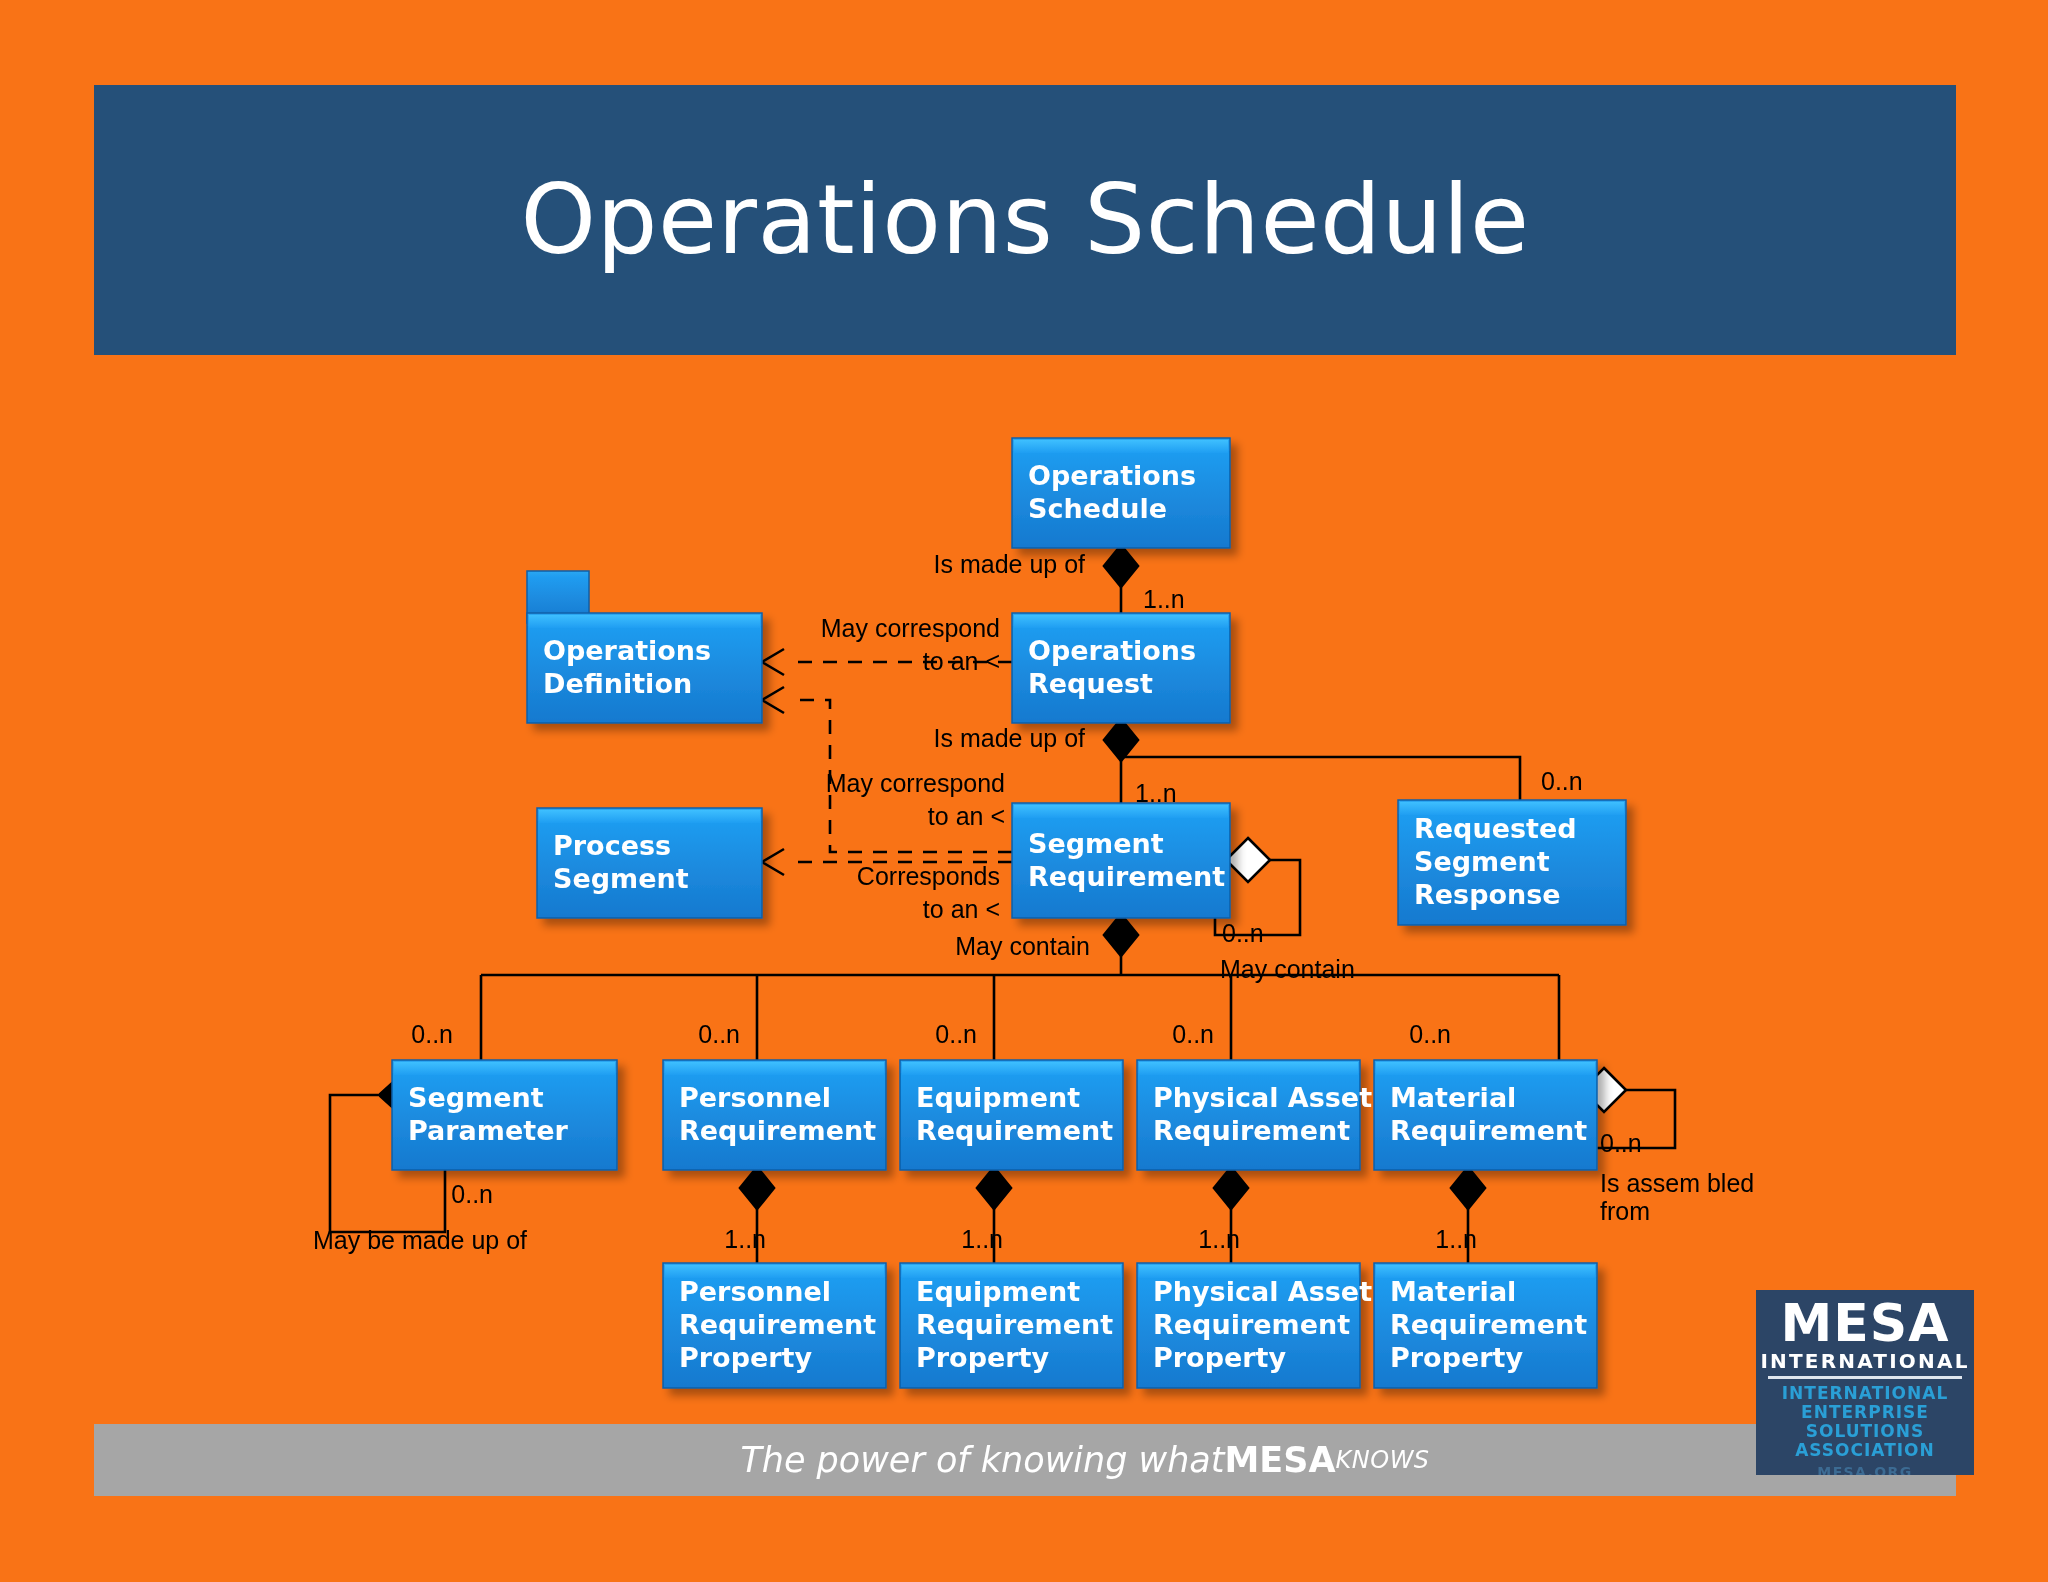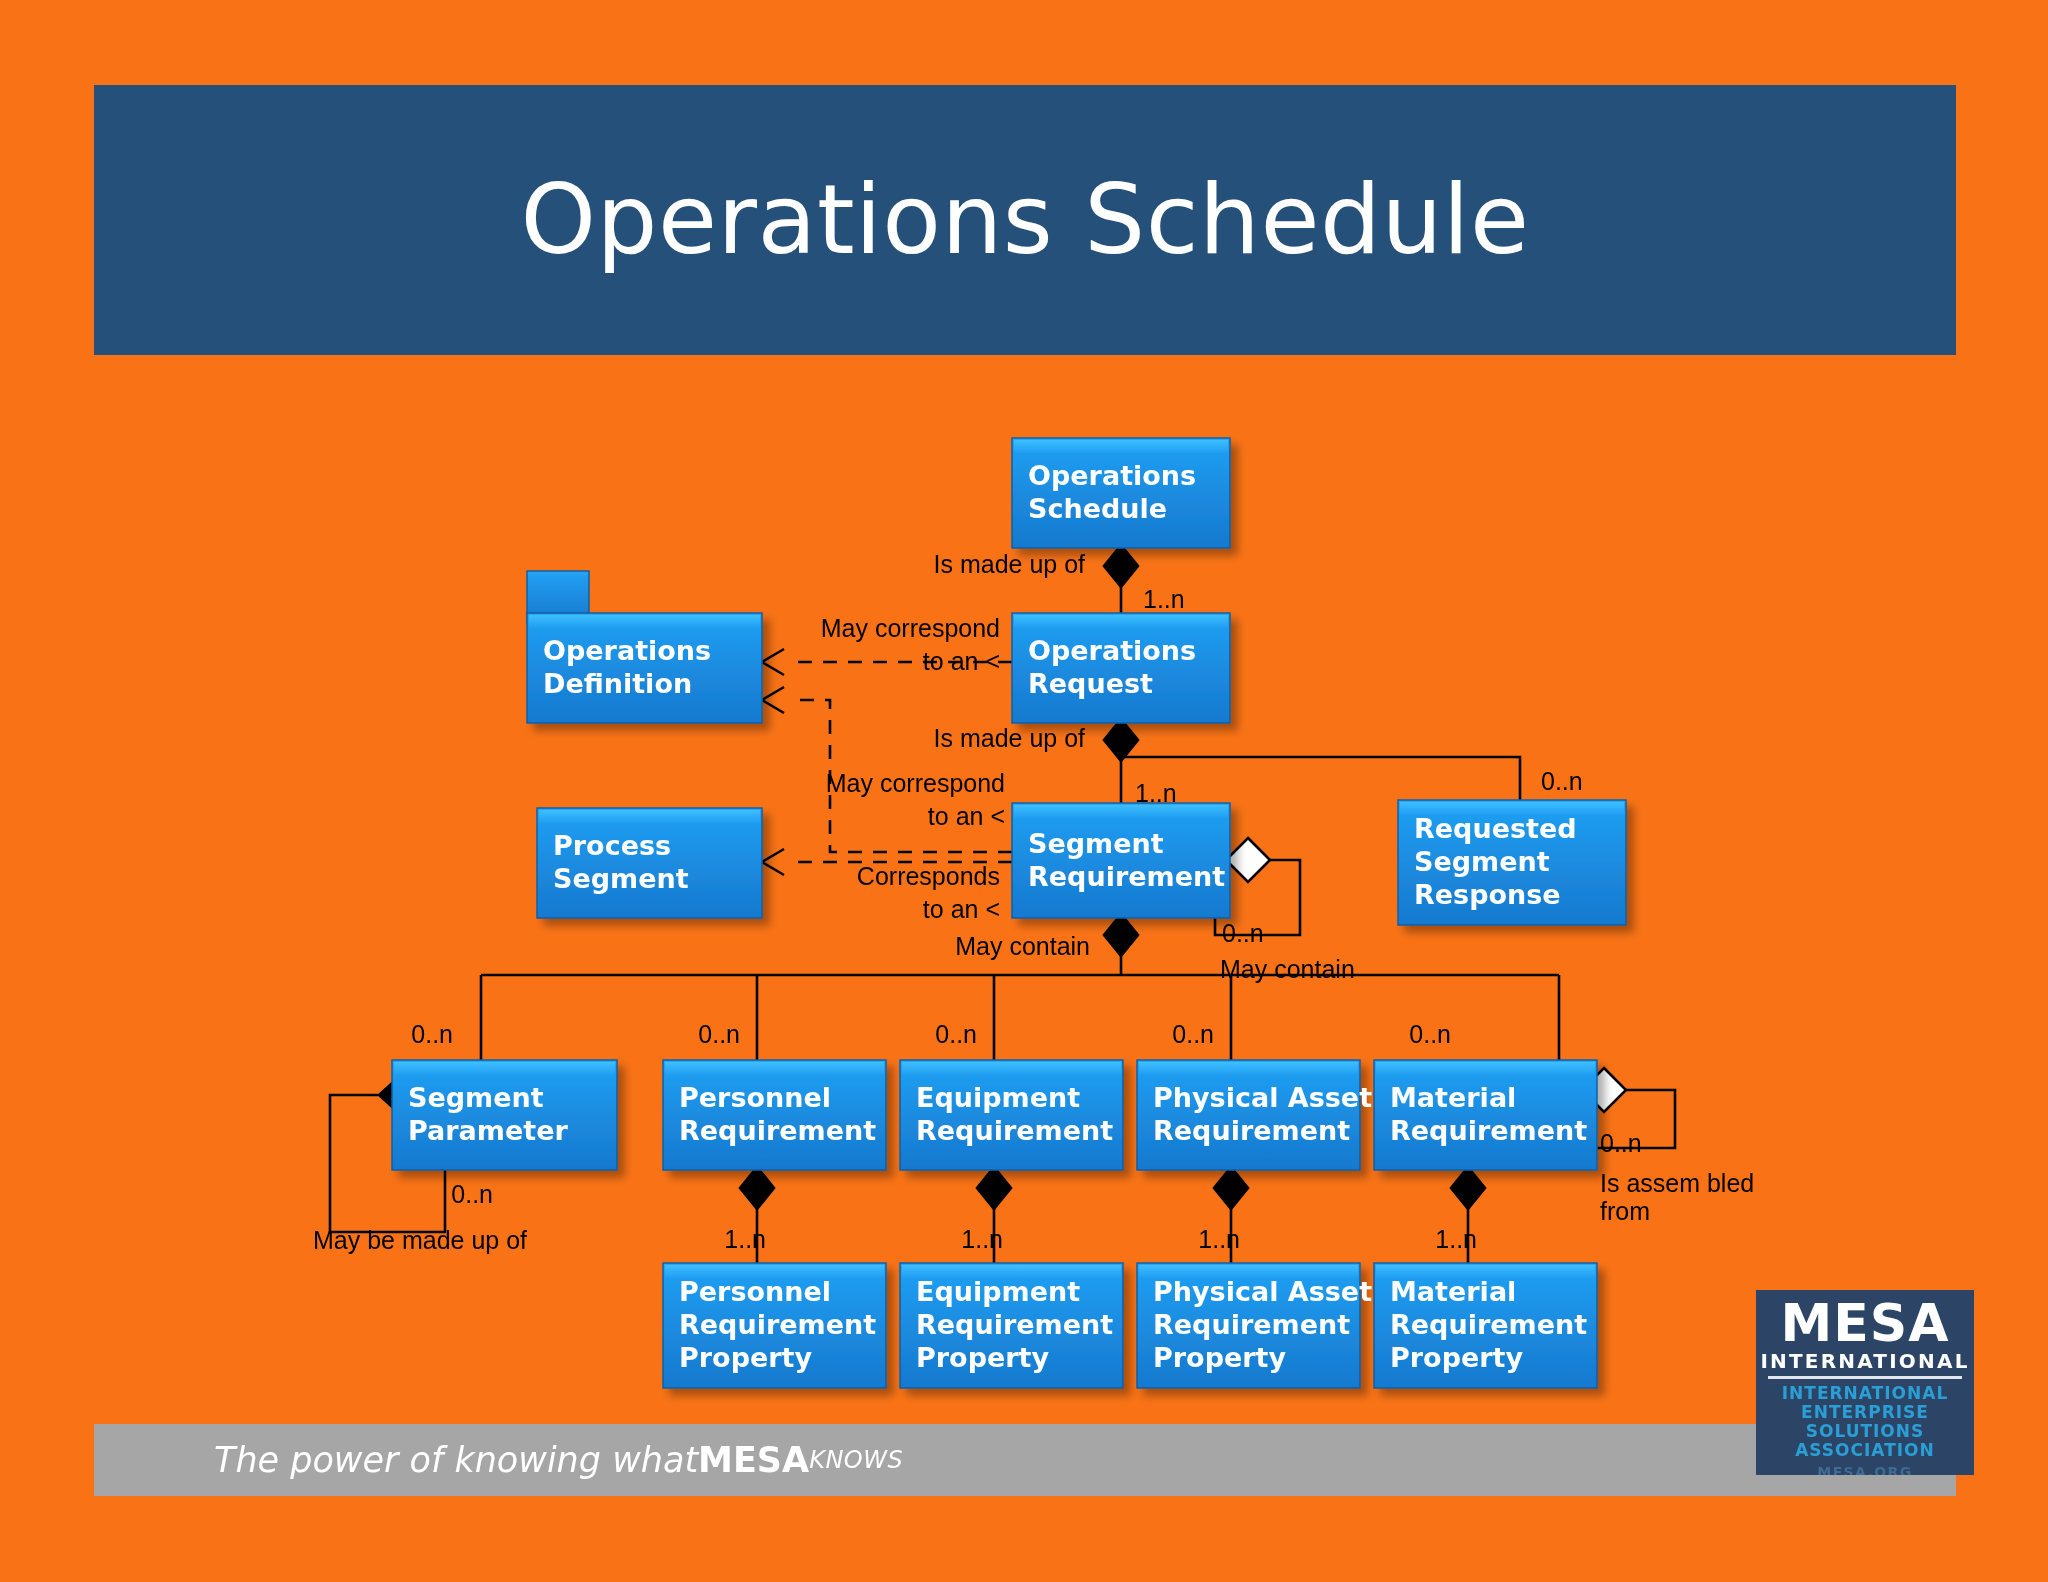--- a/index.html
+++ b/index.html
@@ -26,21 +26,21 @@
   .footer-bar{
     position:absolute;left:94px;top:1424px;width:1862px;height:72px;
     background:#a6a6a6;
   }
   .footer-copy{
     position:absolute;left:30px;top:0;height:72px;display:flex;align-items:center;
     color:#4d4d4d;font-size:26px;font-family:"Liberation Sans",sans-serif;
   }
   .footer-tag{
     position:absolute;left:0;top:0;width:100%;height:72px;
-    display:flex;align-items:center;justify-content:flex-start;
+    display:flex;align-items:center;justify-content:center;
     color:#ffffff;font-size:35px;font-style:italic;font-family:"DejaVu Sans",sans-serif;
     padding-left:120px;box-sizing:border-box;
   }
   .footer-tag .mesa{font-weight:bold;font-style:normal;}
   .footer-tag .knows{font-style:italic;font-size:24px;letter-spacing:0.5px;}
 
   
   .logo{
     position:absolute;left:1756px;top:1290px;width:218px;height:185px;
     background:#2c4566;overflow:hidden;

